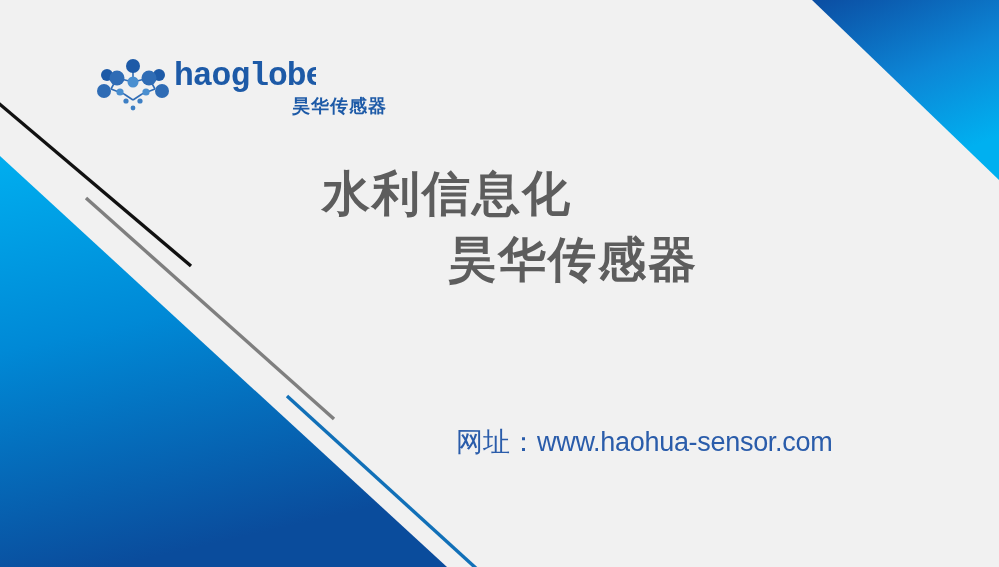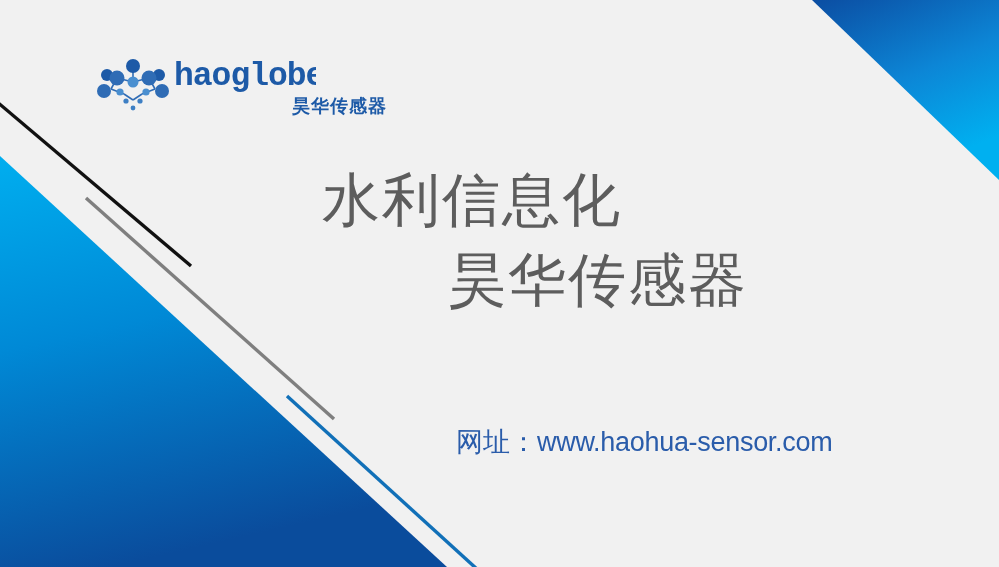--- a/index.html
+++ b/index.html
@@ -59,22 +59,22 @@
     font-family: "DejaVu Sans", sans-serif;
   }
 
   
   #title-block {
     position: absolute;
     left: 0;
     top: 160px;
     width: 999px;
     color: #5d5d5d;
-    font-size: 58px;
-    font-weight: normal;
+    font-size: 48px;
+    font-weight: bold;
     letter-spacing: 2px;
     line-height: 1.38;
     font-family: "DejaVu Sans", sans-serif;
   }
   .title-line {
     display: block;
     white-space: nowrap;
   }
   #title-line-1 { padding-left: 322px; }
   #title-line-2 { padding-left: 448px; }

